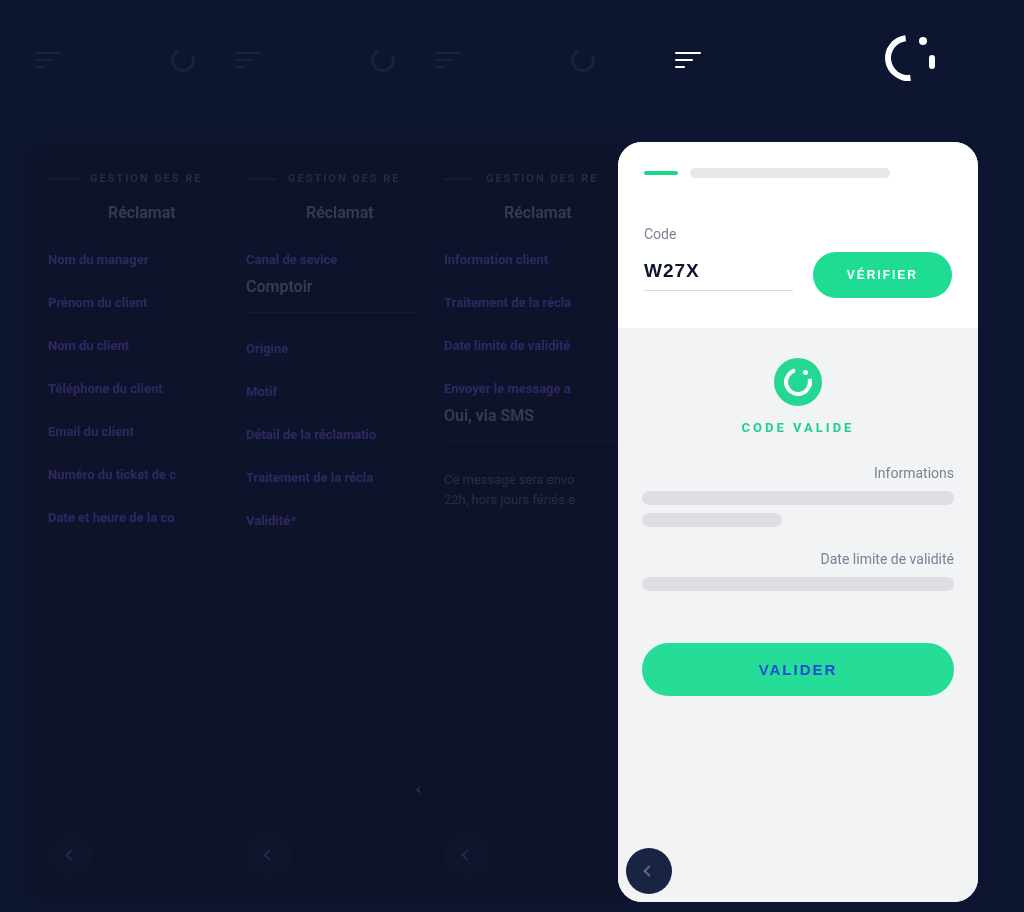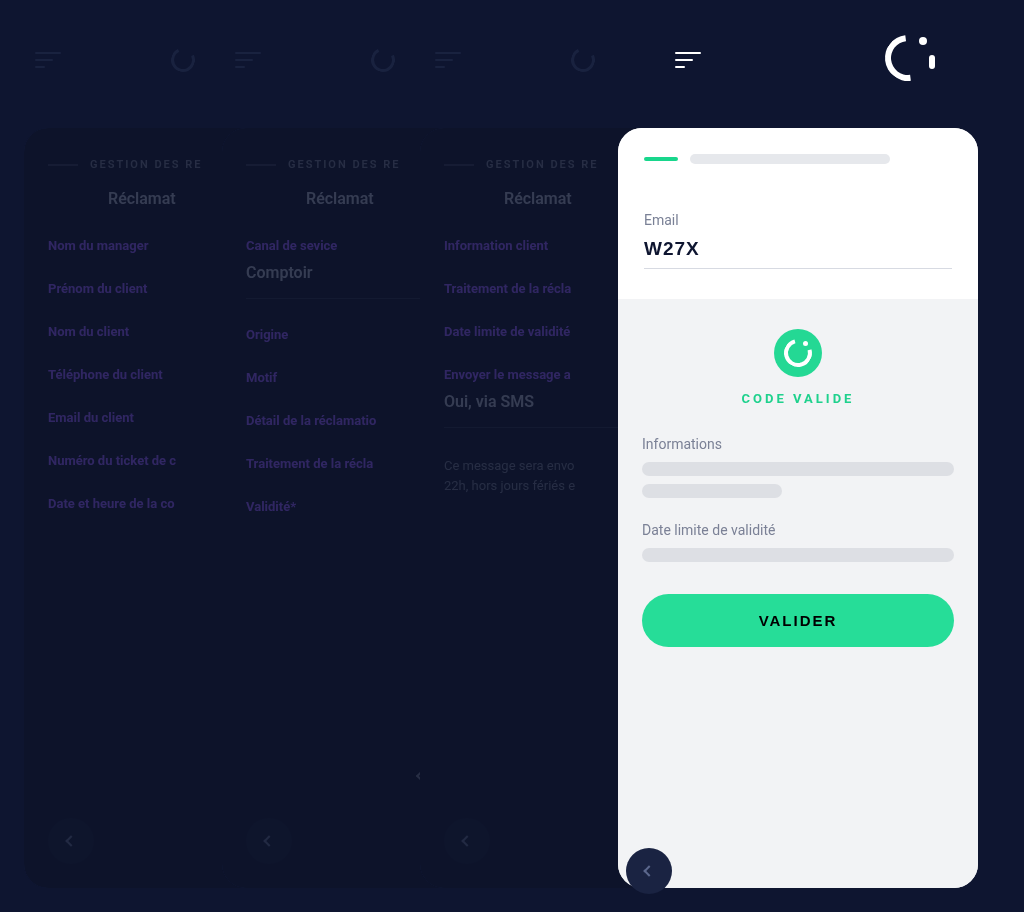--- a/index.html
+++ b/index.html
@@ -79,21 +79,21 @@
     width: 6px; height: 14px;
     background: #fff;
     border-radius: 3px;
     top: 20px; right: 0;
   }
 
   .card {
     position: absolute;
     width: 360px;
     height: 760px;
-    top: 128px;
+    top: 142px;
     border-radius: 24px;
     overflow: hidden;
   }
   .card.bg {
     background: #151d3b;
     padding: 30px 24px;
     font-size: 14px;
     color: #596380;
   }
   .card.bg .overlay {
@@ -285,41 +285,41 @@
     border-radius: 50%;
     top: 12px; right: 14px;
   }
   .valid-text {
     font-size: 13px;
     font-weight: 700;
     letter-spacing: 3px;
     color: #1fd18d;
   }
   .info-block { margin-bottom: 24px; }
-  .info-block .lbl { font-size: 14px; color: #7b8196; margin-bottom: 10px; }
+  .info-block .lbl { font-size: 14px; color: #7b8196; margin-bottom: 10px; text-align: right; }
   .skel {
     height: 14px;
     background: #dddfe4;
     border-radius: 8px;
     margin-bottom: 8px;
   }
   .skel.w1 { width: 100%; }
   .skel.w2 { width: 45%; }
   .validate-btn {
     width: 100%;
     background: #26dd98;
-    color: #000000;
+    color: #1d4ed8;
     font-size: 15px;
     font-weight: 600;
     letter-spacing: 2px;
     border: none;
     border-radius: 30px;
     padding: 18px 0;
     cursor: pointer;
-    margin-top: 8px;
+    margin-top: 28px;
   }
   .c4 { display: flex; flex-direction: column; }
   .back4 {
     position: absolute;
     left: 626px;
     top: 848px;
     width: 46px; height: 46px;
     background: #1a2342;
     border-radius: 50%;
     display: flex; align-items: center; justify-content: center;
@@ -464,25 +464,26 @@
     </div>
   <div class="overlay"></div>
 </div>
 
 <div class="card c4">
   <div class="c4-top">
     <div class="progress-row">
       <div class="prog-seg active"></div>
       <div class="prog-seg rest"></div>
     </div>
-    <div class="code-label">Email</div>
+    <div class="code-label">Code</div>
     <div class="code-row">
       <div class="code-input-wrap">
         <input class="code-input" value="W27X" style="">
       </div>
+      <button class="verify-btn">VÉRIFIER</button>
     </div>
   </div>
   <div class="c4-body">
     <div class="valid-icon-wrap">
       <div class="valid-circle">
         <div class="ring"></div>
           <div class="d"></div>
       </div>
       <div class="valid-text">CODE VALIDE</div>
     </div>

